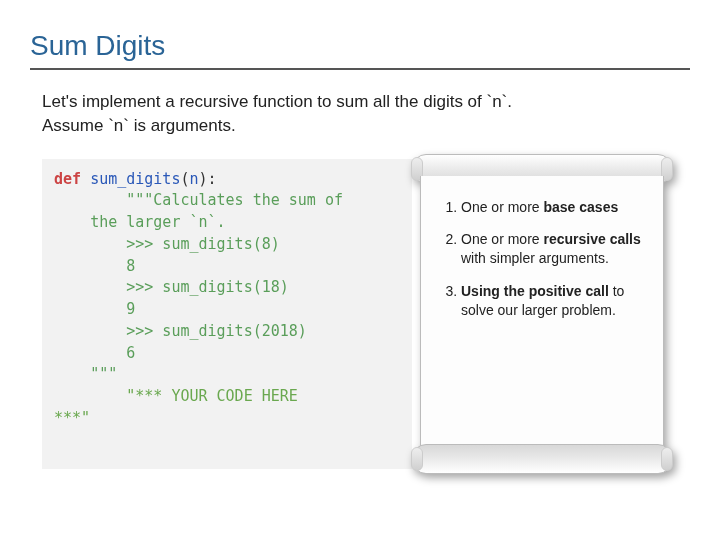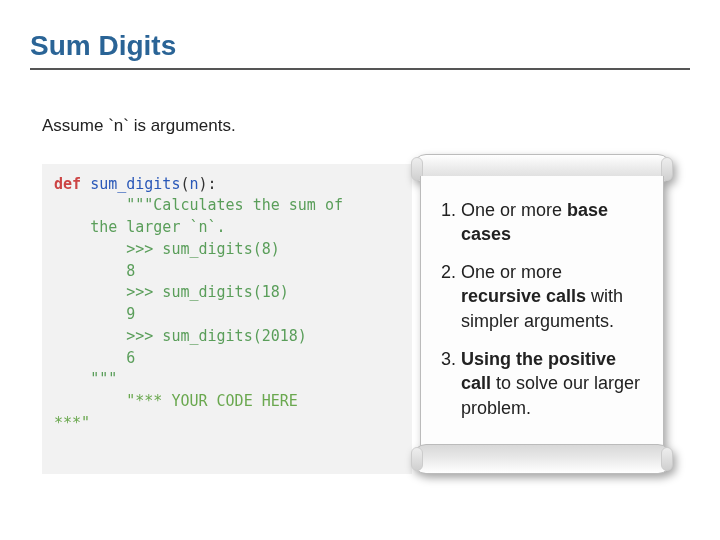--- a/index.html
+++ b/index.html
@@ -8,36 +8,36 @@
     height: 540px;
     background: #fff;
     font-family: Arial, Helvetica, sans-serif;
     padding: 30px 30px 20px 30px;
     position: relative;
     overflow: hidden;
   }
   .title {
     color: #2a6496;
     font-size: 28px;
-    font-weight: 700;
+    font-weight: 400;
     padding-bottom: 6px;
     border-bottom: 2px solid #555;
     margin-bottom: 20px;
   }
   .intro {
     font-size: 17px;
     line-height: 1.4;
     color: #222;
     margin-left: 12px;
     margin-bottom: 16px;
     max-width: 640px;
   }
   .content-row {
     display: flex;
-    align-items: flex-end;
+    align-items: center;
     margin-left: 12px;
   }
   .code-block {
     background: #f2f2f2;
     padding: 10px 12px 18px 12px;
     width: 370px;
     font-family: "Lucida Console", Monaco, monospace;
     font-size: 15px;
     line-height: 1.45;
     white-space: pre-wrap;
@@ -58,21 +58,21 @@
   .scroll-body {
     position: absolute;
     left: 8px;
     right: 8px;
     top: 22px;
     bottom: 22px;
     background: #fdfdfd;
     border-left: 1px solid #bbb;
     border-right: 1px solid #bbb;
     padding: 22px 18px 10px 22px;
-    font-size: 18px;
+    font-size: 14px;
     color: #222;
     line-height: 1.35;
   }
   .scroll-body ol {
     padding-left: 18px;
   }
   .scroll-body li {
     margin-bottom: 14px;
   }
   .scroll-body b { font-weight: bold; }
@@ -100,21 +100,21 @@
   }
   .curl::before { left: -2px; }
   .curl::after { right: -2px; }
 </style>
 </head>
 <body>
 
 <h1 class="title">Sum Digits</h1>
 
 <div class="intro">
-  <br>
+  <span>Let's implement a recursive function to sum all the digits of `n`.</span><br>
   <span>Assume `n` is arguments.</span>
 </div>
 
 <div class="content-row">
 
   <div class="code-block"><span class="kw">def</span> <span class="fn">sum_digits</span>(<span class="param">n</span>):
         <span class="dstr">"""</span><span class="dstr">Calculates the sum of</span>
     <span class="dstr">the larger `n`.</span>
         <span class="dstr">&gt;&gt;&gt; sum_digits(8)</span>
         <span class="dstr">8</span>

